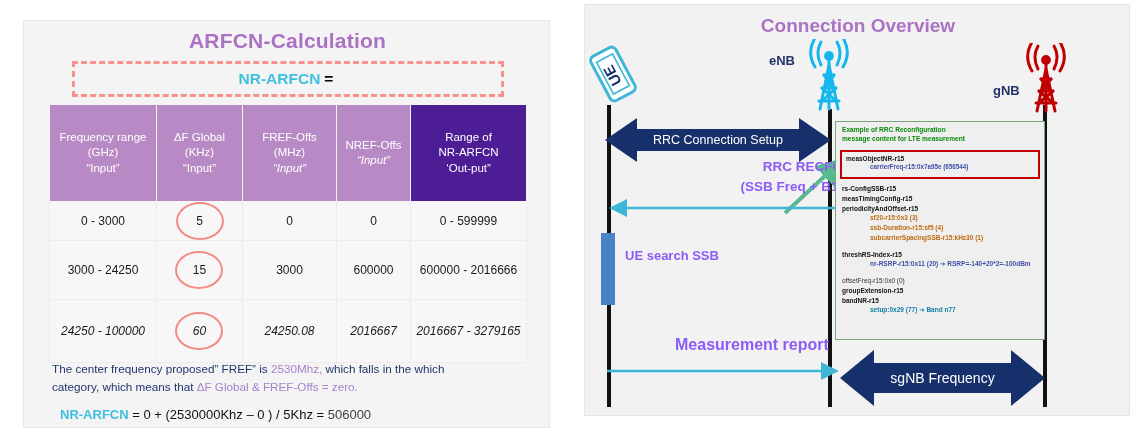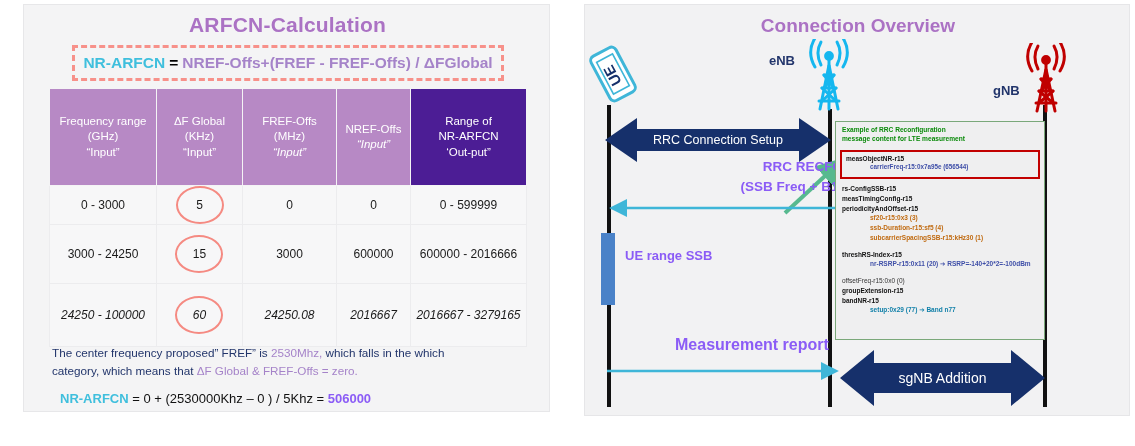--- a/index.html
+++ b/index.html
@@ -1,20 +1,20 @@
 <!DOCTYPE html>
 <html><head>
 <meta charset="utf-8">
 <style>
   html,body{margin:0;padding:0;background:#ffffff;}
   body{width:1135px;height:446px;position:relative;overflow:hidden;
        font-family:"Liberation Sans","DejaVu Sans",sans-serif;}
 
   
-  #left-panel{position:absolute;left:0;top:0;width:574px;height:376px;background:#ffffff;}
+  #left-panel{position:absolute;left:0;top:16px;width:574px;height:376px;background:#ffffff;}
   #left-card{position:absolute;left:23px;top:4px;width:527px;height:408px;
              background:#f4f4f5;border:1px solid #e7e7e9;box-sizing:border-box;}
 
   #arfcn-title{position:absolute;left:0;top:8px;width:527px;text-align:center;
                font-size:21px;font-weight:bold;color:#ab72c4;letter-spacing:.2px;}
 
   #formula-box{position:absolute;left:48px;top:40px;width:432px;height:36px;
                border:3px dashed #f7918a;box-sizing:border-box;display:flex;
                align-items:center;justify-content:center;}
   #formula-box .f1{color:#3fbfdd;font-weight:bold;font-size:15.5px;}
@@ -37,21 +37,21 @@
   .circled{display:inline-block;position:relative;}
   .circled::after{content:"";position:absolute;left:50%;top:50%;
      width:44px;height:34px;transform:translate(-50%,-50%);
      border:2.5px solid #f58a82;border-radius:50%;}
 
   #note-1{position:absolute;left:28px;top:339px;width:470px;font-size:11.7px;
           color:#22356b;line-height:1.55;}
   #note-1 .hl{color:#a583c9;}
   #note-2{position:absolute;left:36px;top:386px;font-size:13px;color:#111;font-weight:normal;}
   #note-2 .na{color:#3fbfdd;font-weight:bold;}
-  #note-2 .res{font-weight:bold;color:#8b5cf6;margin-top:39px;}
+  #note-2 .res{font-weight:normal;color:#404040;margin-top:39px;}
   #fref-note{position:absolute;left:0px;top:420px;font-size:13.5px;font-weight:bold;color:#000;}
 
   
   #right-panel{position:absolute;left:580px;top:0px;width:555px;height:446px;}
   #right-card{position:absolute;left:4px;top:4px;width:546px;height:412px;
               background:#f2f2f3;border:1px solid #e6e6e8;box-sizing:border-box;}
   #sig-title{position:absolute;left:0;top:10px;width:546px;text-align:center;
              font-size:19px;font-weight:bold;color:#ab72c4;}
 
   .lifeline{position:absolute;width:4px;background:#111;}
@@ -108,21 +108,20 @@
 <body>
 
 <div id="left-panel">
   <div id="left-card">
 
     <div id="arfcn-title">ARFCN-Calculation</div>
 
     <div id="formula-box">
       <span class="f1">NR-ARFCN</span>
       <span class="f2">=</span>
-      <span class="f3">NREF-Offs+(FREF - FREF-Offs) / ΔFGlobal</span>
     </div>
 
     <table id="arfcn-table">
       <colgroup>
         <col style="width:107px">
           <col style="width:86px">
           <col style="width:94px">
         <col style="width:74px">
           <col style="width:116px">
       </colgroup>
@@ -282,39 +281,39 @@
           </defs>
         <line x1="238" y1="11" x2="10" y2="11" stroke="#3fb6d8" stroke-width="2.6" marker-end="url(#ch1)"></line>
       </svg>
     </div>
     <div class="arrow-text" id="txt-recfg">
       <div>RRC  RECFG</div>
       <div>(SSB Freq + B1)</div>
     </div>
 
     <div id="ue-act-bar"></div>
-    <div class="arrow-text" id="txt-ssb">UE range SSB</div>
+    <div class="arrow-text" id="txt-ssb">UE search SSB</div>
 
     <div class="arrow-text" id="txt-meas">Measurement report</div>
     <div id="meas-arrow" class="linearrow">
       <svg width="240" height="22" viewBox="0 0 240 22">
         <defs>
             <marker id="ch2" markerWidth="7" markerHeight="7" refX="5.5" refY="3.5" orient="auto">
           <polygon points="0,0 7,3.5 0,7" fill="#3fb6d8"></polygon>
             </marker>
           </defs>
         <line x1="4" y1="11" x2="232" y2="11" stroke="#3fb6d8" stroke-width="2.6" marker-end="url(#ch2)"></line>
       </svg>
     </div>
 
     <div class="dblarrow" id="arrow-sgnb">
       <svg width="205" height="56" viewBox="0 0 205 56" style="position:absolute;left:0;top:0;">
         <polygon points="0,28 34,0 34,13 171,13 171,0 205,28 171,56 171,43 34,43 34,56" fill="#16306b"></polygon>
       </svg>
-      <div class="lbl" style="font-size:14px;">sgNB Addition</div>
+      <div class="lbl" style="font-size:14px;">sgNB Frequency</div>
     </div>
 
     <div id="msgbox">
       <div class="mtitle">
         <div>Example of RRC Reconfiguration</div>
         <div>message content for LTE measurement</div>
       </div>
 
       <div id="redbox">
         <div class="l1">measObjectNR-r15</div>

